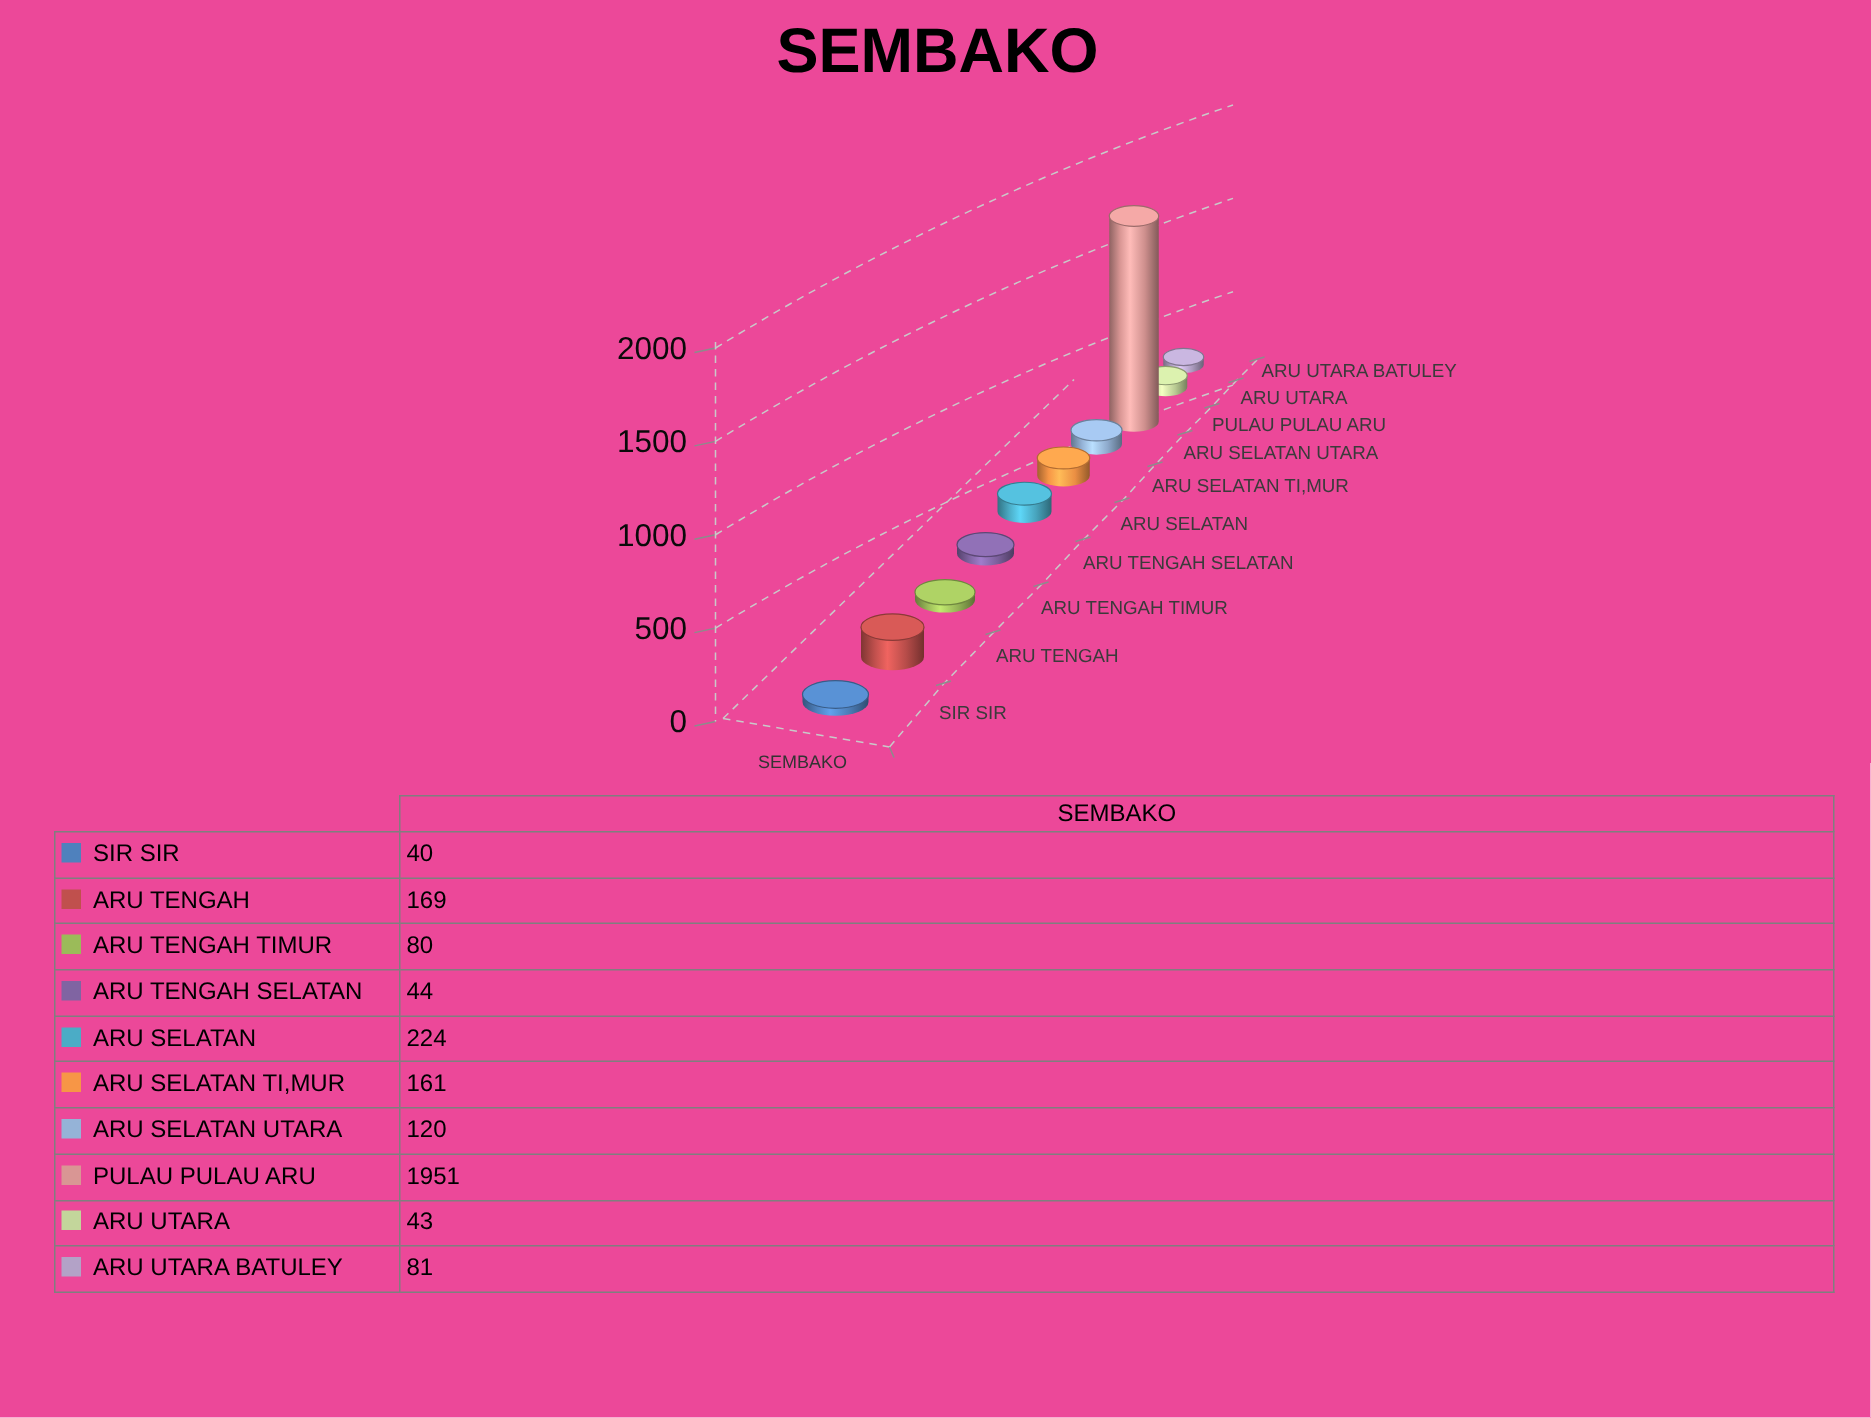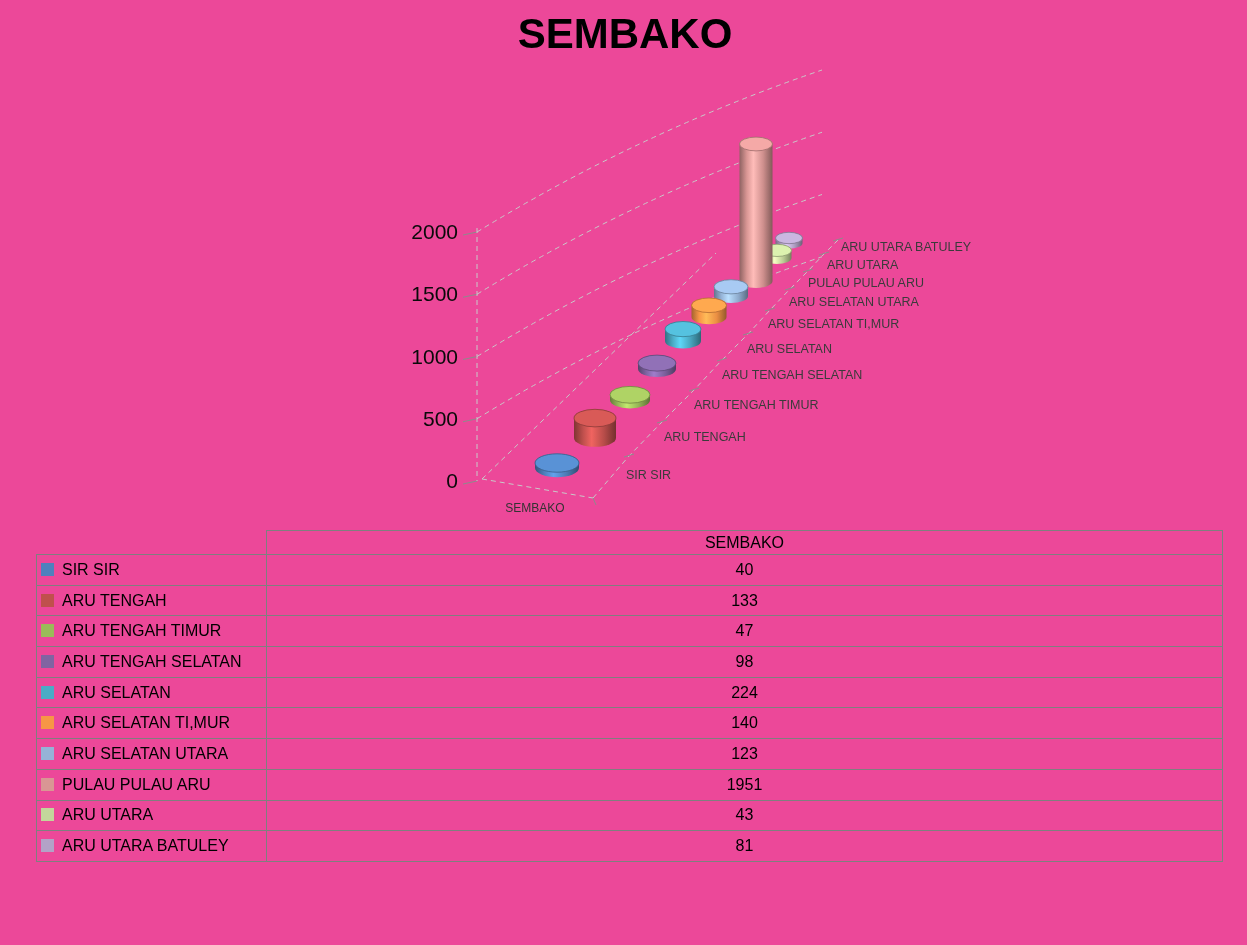--- a/index.html
+++ b/index.html
@@ -17,21 +17,21 @@
     border-collapse:collapse;table-layout:fixed;
   }
   table.dtable td{
     border:1px solid #7f7f7f;font-size:16px;color:#000;
     padding:0 4px;vertical-align:middle;overflow:hidden;white-space:nowrap;
   }
   table.dtable td.corner{border:none;}
   table.dtable tr.hrow{height:24px;}
   table.dtable tr.drow{height:30.7px;}
   td.th{text-align:center;font-size:16px;}
-  td.tval{text-align:center;}
+  td.tval{text-align:left;}
   td.tlabel{padding-left:6px;}
   .swatch{
     display:inline-block;width:13px;height:13px;margin-right:8px;
     vertical-align:-1px;
   }
 </style>
 </head>
 <body>
 
 <div class="page">
@@ -201,41 +201,41 @@
         <tr class="hrow">
           <td class="corner"></td>
           <td class="th">SEMBAKO</td>
         </tr>
         <tr class="drow">
           <td class="tlabel"><span class="swatch" style="background:#4F81BD"></span><span>SIR SIR</span></td>
           <td class="tval">40</td>
         </tr>
         <tr class="drow">
           <td class="tlabel"><span class="swatch" style="background:#C0504D"></span><span>ARU TENGAH</span></td>
-          <td class="tval">133</td>
+          <td class="tval">169</td>
         </tr>
         <tr class="drow">
           <td class="tlabel"><span class="swatch" style="background:#9BBB59"></span><span>ARU TENGAH TIMUR</span></td>
-          <td class="tval">47</td>
+          <td class="tval">80</td>
         </tr>
         <tr class="drow">
           <td class="tlabel"><span class="swatch" style="background:#8064A2"></span><span>ARU TENGAH SELATAN</span></td>
-          <td class="tval">98</td>
+          <td class="tval">44</td>
         </tr>
         <tr class="drow">
           <td class="tlabel"><span class="swatch" style="background:#4BACC6"></span><span>ARU SELATAN</span></td>
           <td class="tval">224</td>
         </tr>
         <tr class="drow">
           <td class="tlabel"><span class="swatch" style="background:#F79646"></span><span>ARU SELATAN TI,MUR</span></td>
-          <td class="tval">140</td>
+          <td class="tval">161</td>
         </tr>
         <tr class="drow">
           <td class="tlabel"><span class="swatch" style="background:#95B3D7"></span><span>ARU SELATAN UTARA</span></td>
-          <td class="tval">123</td>
+          <td class="tval">120</td>
         </tr>
         <tr class="drow">
           <td class="tlabel"><span class="swatch" style="background:#D99694"></span><span>PULAU PULAU ARU</span></td>
           <td class="tval">1951</td>
         </tr>
         <tr class="drow">
           <td class="tlabel"><span class="swatch" style="background:#C3D69B"></span><span>ARU UTARA</span></td>
           <td class="tval">43</td>
         </tr>
         <tr class="drow">

